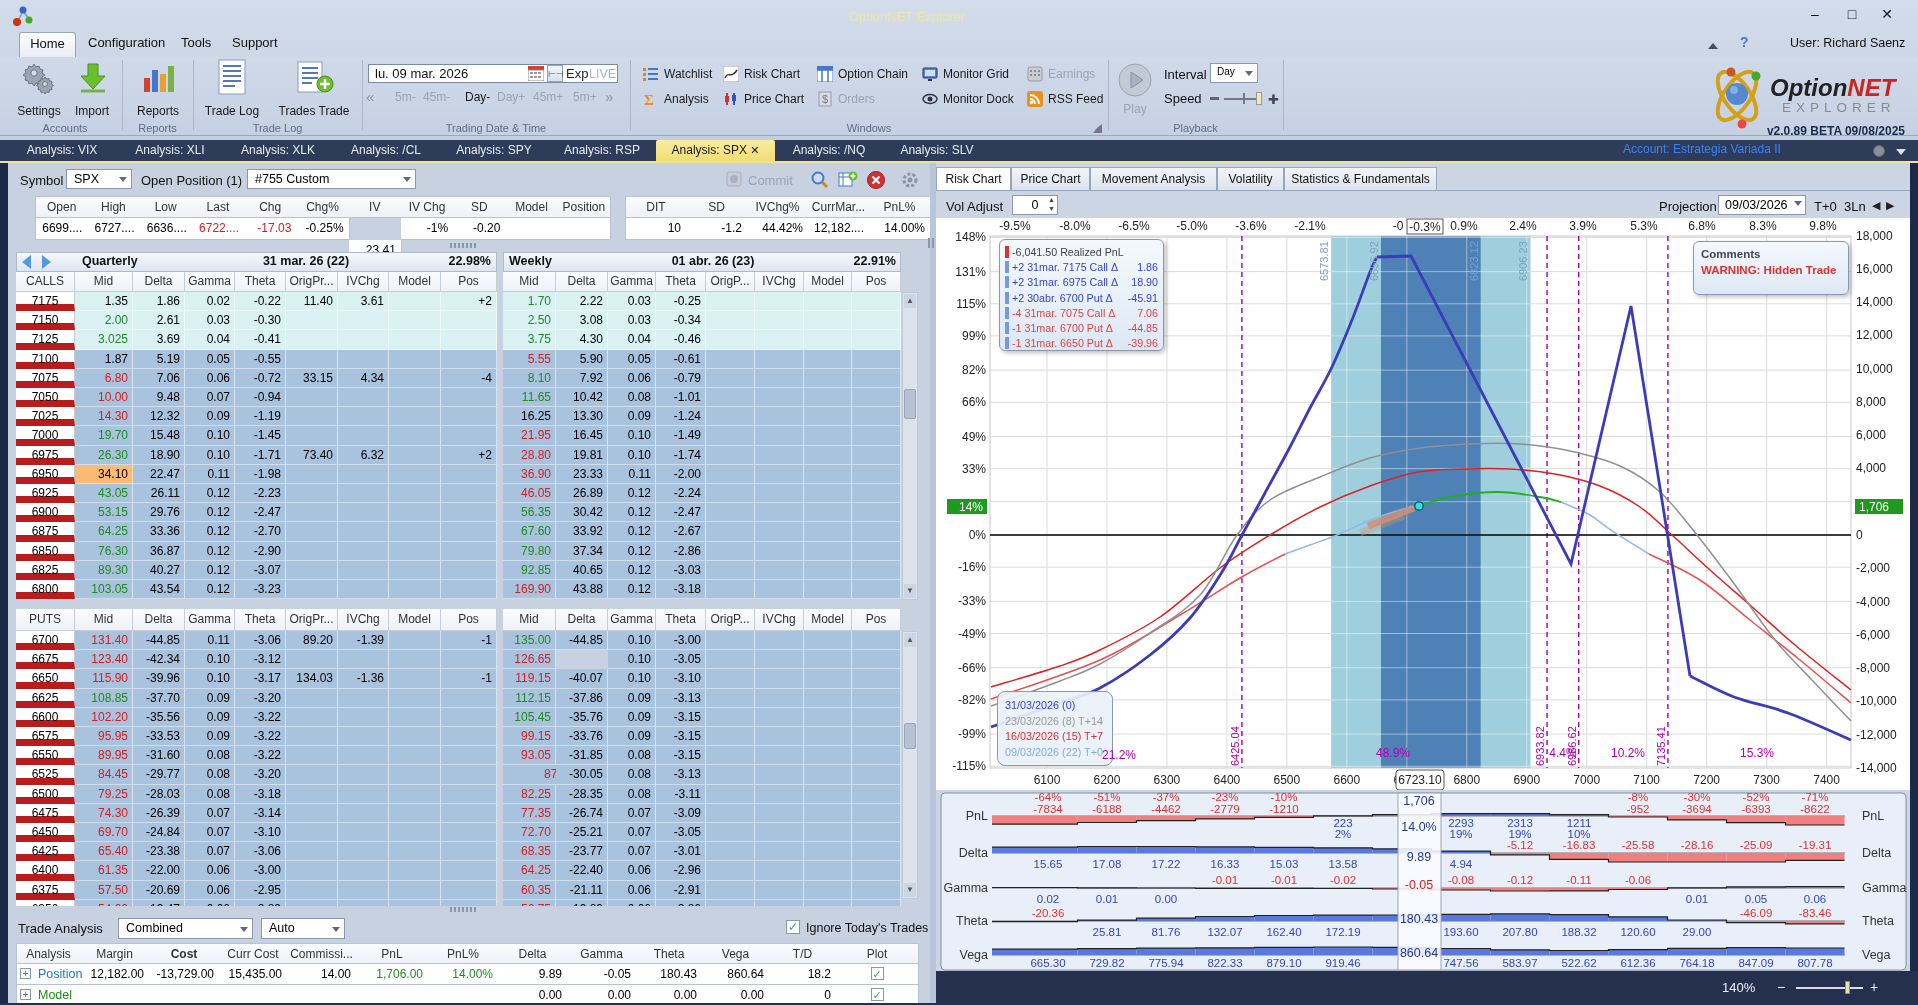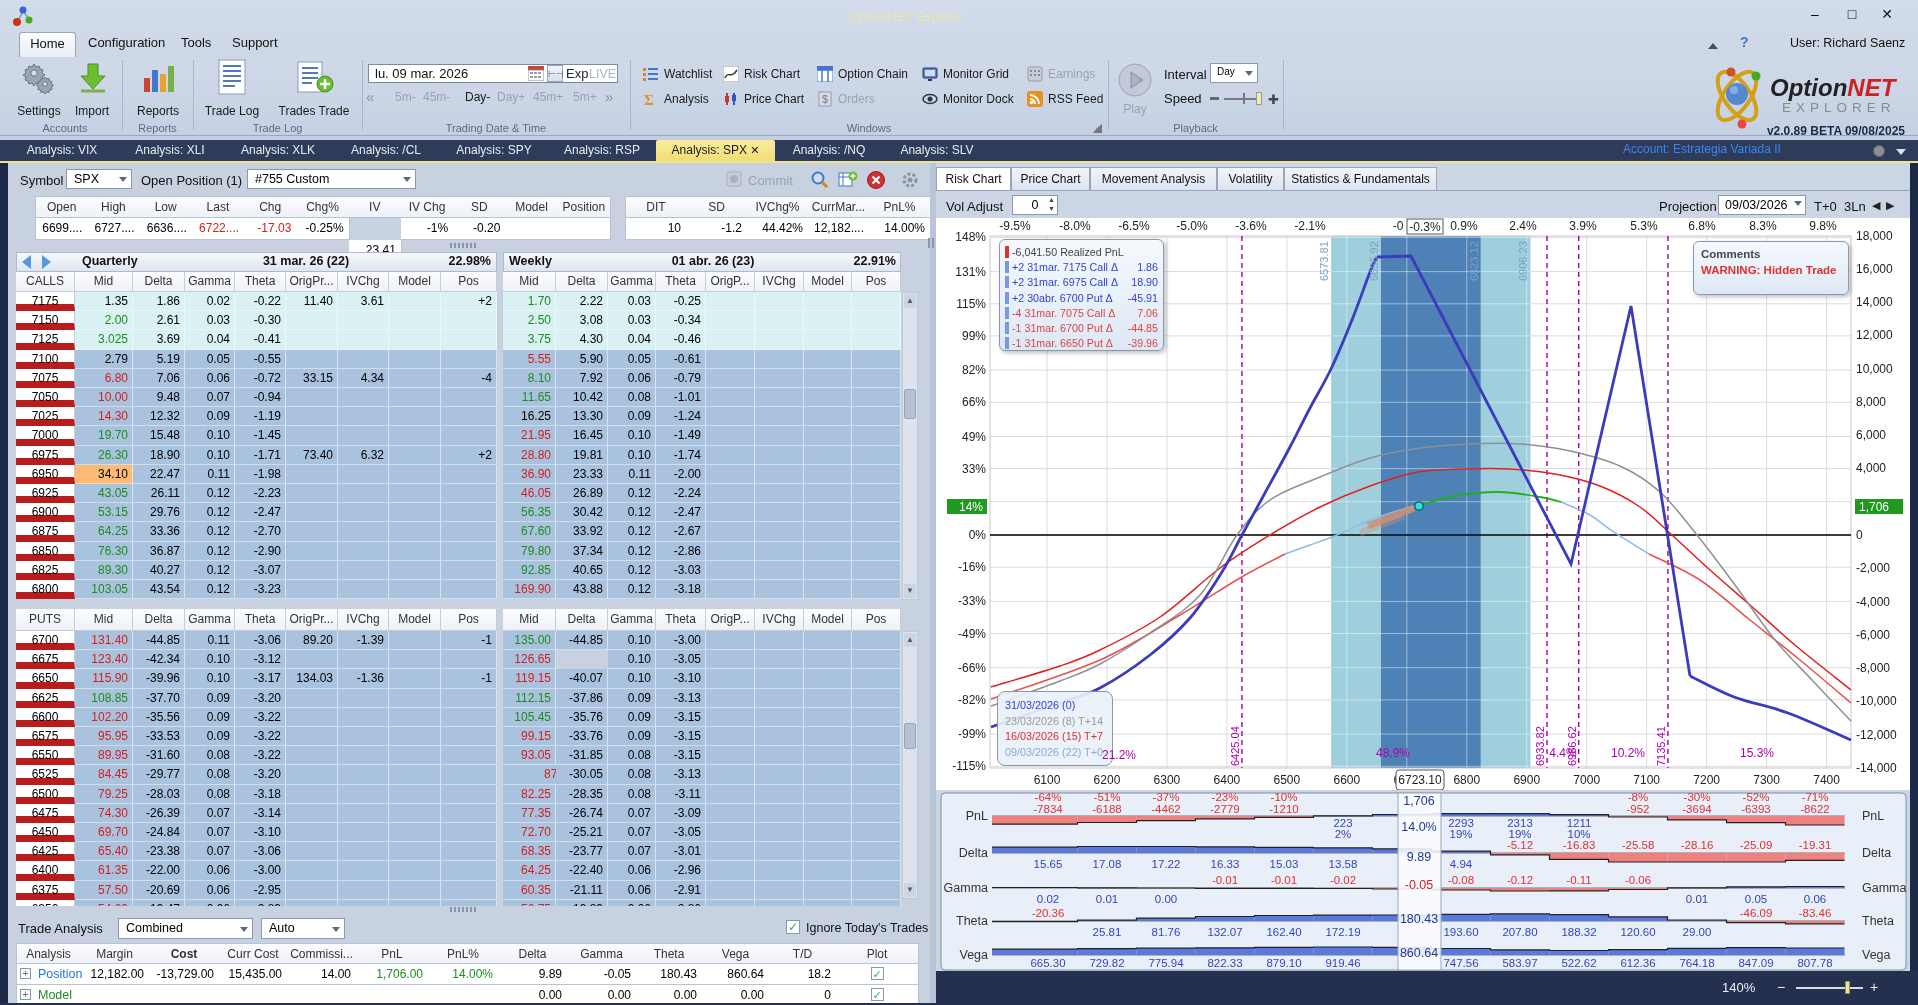--- a/index.html
+++ b/index.html
@@ -357,21 +357,21 @@
         <div class="ccell" style="left:117px;width:52px;background:#d9f1f3;color:#000;">3.69</div>
         <div class="ccell" style="left:169px;width:50px;background:#d9f1f3;color:#000;">0.04</div>
         <div class="ccell" style="left:219px;width:51px;background:#d9f1f3;color:#000;">-0.41</div>
         <div class="ccell" style="left:270px;width:52px;background:#d9f1f3;color:#000;"></div>
         <div class="ccell" style="left:322px;width:51px;background:#d9f1f3;color:#000;"></div>
         <div class="ccell" style="left:373px;width:52px;background:#d9f1f3;color:#000;"></div>
         <div class="ccell" style="left:425px;width:56px;background:#d9f1f3;color:#000;"></div>
       </div>
       <div class="crow" style="left:0;top:97.6px;width:481px;">
         <div class="scell" style="left:0;width:59px;">7100</div>
-        <div class="ccell" style="left:59px;width:58px;background:#a9c2dd;color:#000;">2.79</div>
+        <div class="ccell" style="left:59px;width:58px;background:#a9c2dd;color:#000;">1.87</div>
         <div class="ccell" style="left:117px;width:52px;background:#a9c2dd;color:#000;">5.19</div>
         <div class="ccell" style="left:169px;width:50px;background:#a9c2dd;color:#000;">0.05</div>
         <div class="ccell" style="left:219px;width:51px;background:#a9c2dd;color:#000;">-0.55</div>
         <div class="ccell" style="left:270px;width:52px;background:#a9c2dd;color:#000;"></div>
         <div class="ccell" style="left:322px;width:51px;background:#a9c2dd;color:#000;"></div>
         <div class="ccell" style="left:373px;width:52px;background:#a9c2dd;color:#000;"></div>
         <div class="ccell" style="left:425px;width:56px;background:#a9c2dd;color:#000;"></div>
       </div>
       <div class="crow" style="left:0;top:116.8px;width:481px;">
         <div class="scell" style="left:0;width:59px;">7075</div>

